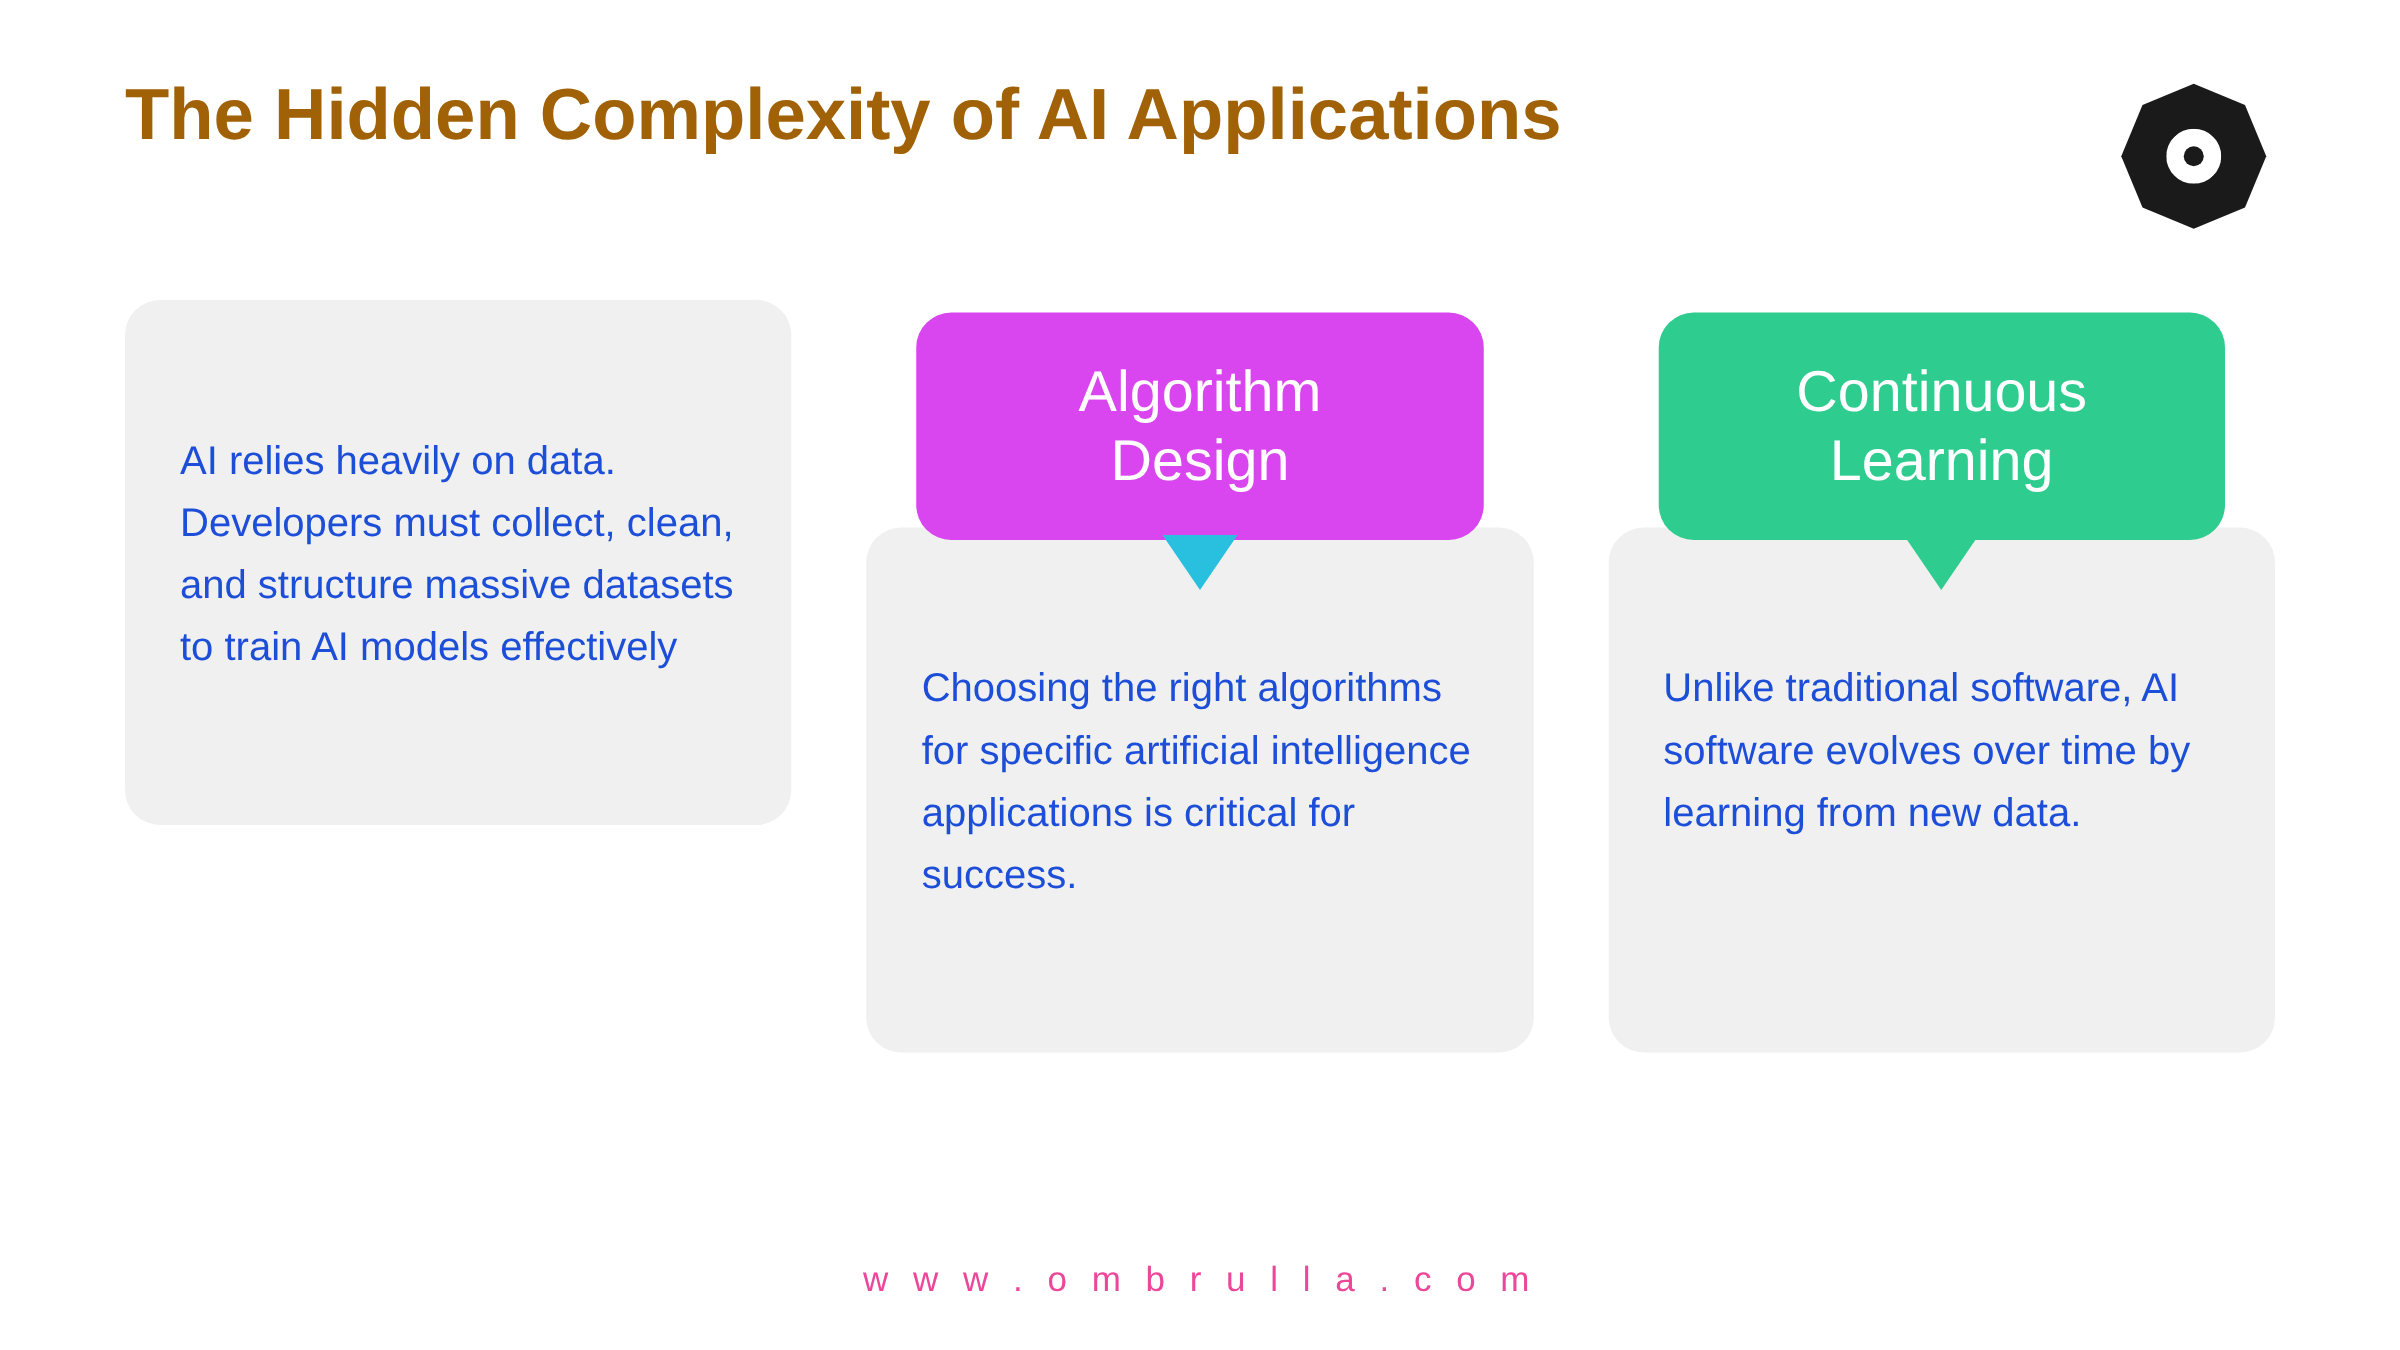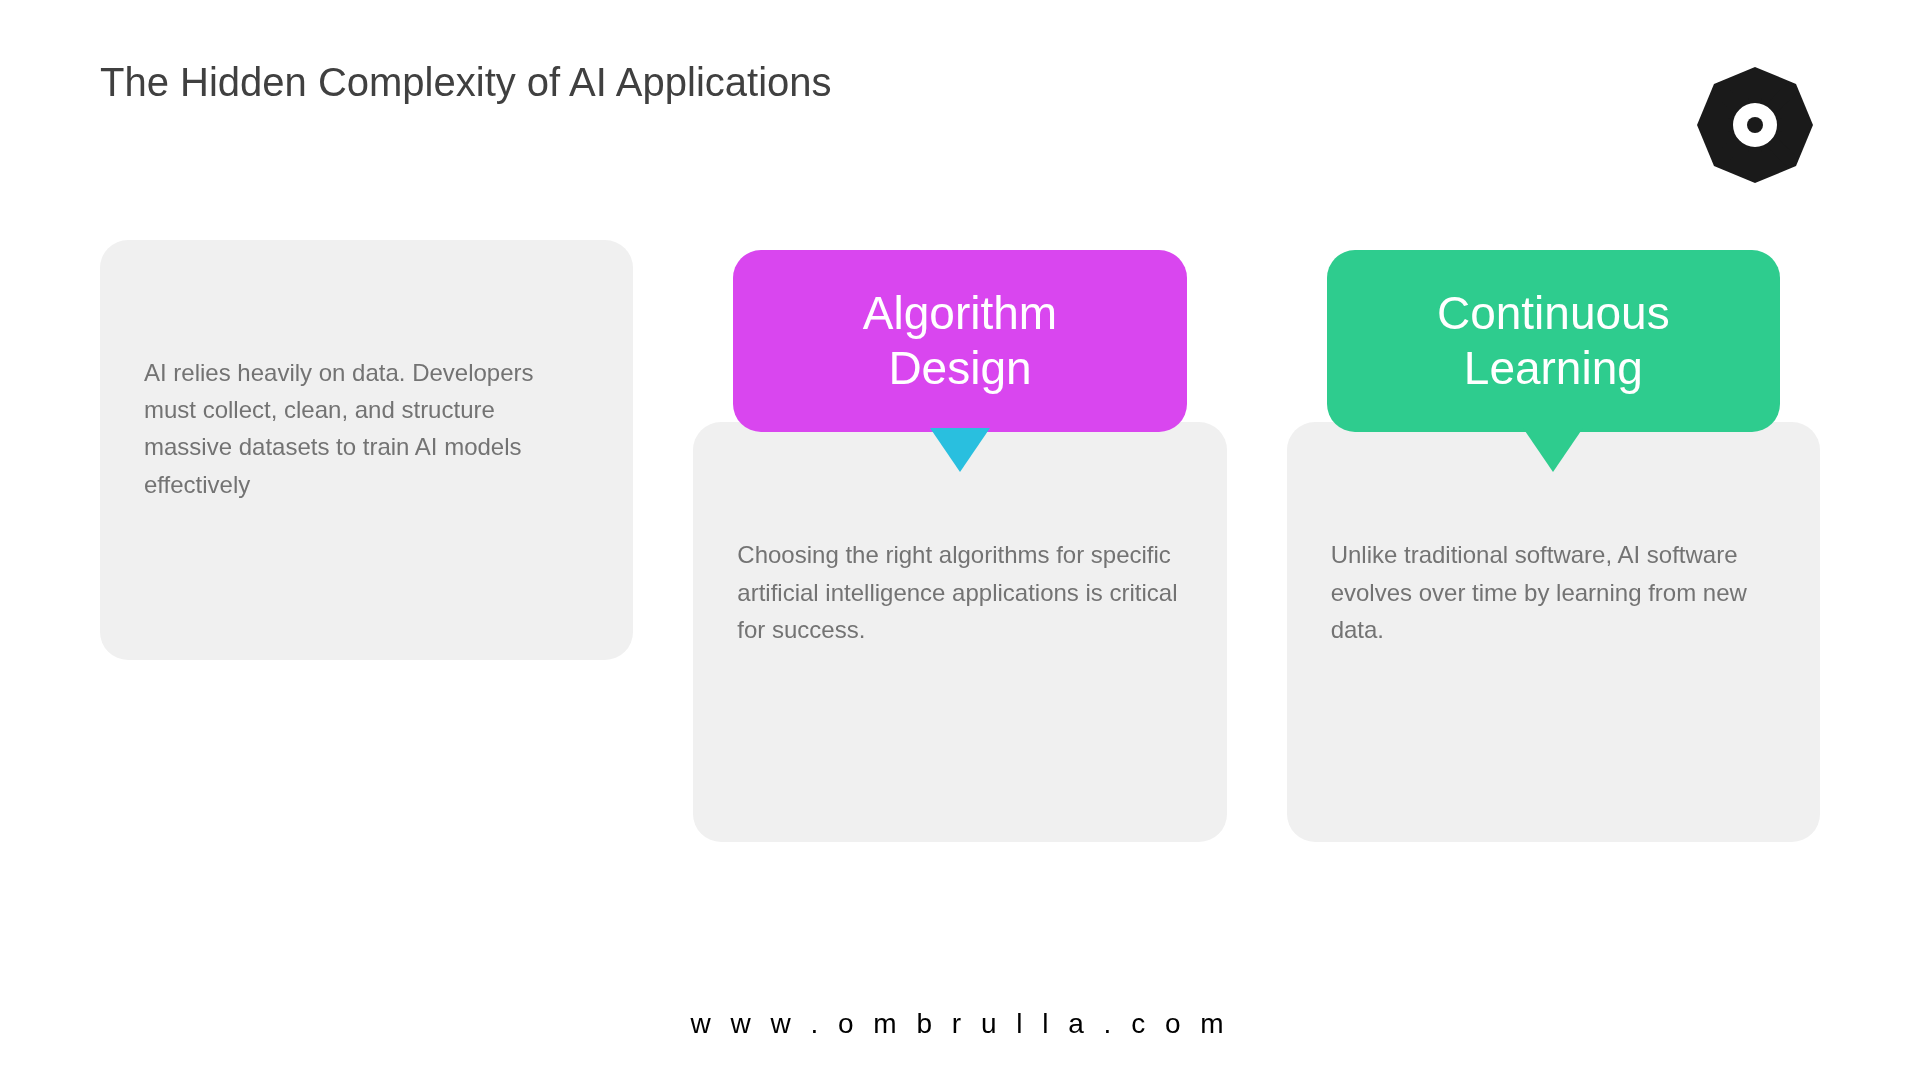--- a/index.html
+++ b/index.html
@@ -22,23 +22,23 @@
     }
 
     .header-row {
       display: flex;
       align-items: flex-start;
       justify-content: space-between;
       margin-bottom: 60px;
     }
 
     .page-title {
-      font-size: 40px;
-      font-weight: 400;
-      color: #404040;
+      font-size: 58px;
+      font-weight: 700;
+      color: #a16207;
       line-height: 1.1;
     }
 
     
     .logo {
       width: 130px;
       height: 130px;
       flex-shrink: 0;
     }
 
@@ -109,33 +109,33 @@
       border-radius: 28px;
       padding: 80px 44px 44px 44px;
       width: 100%;
       margin-top: -10px;
       min-height: 420px;
       display: flex;
       align-items: flex-start;
     }
 
     .card-text {
-      font-size: 24px;
-      color: #737373;
+      font-size: 32px;
+      color: #1d4ed8;
       line-height: 1.55;
       font-weight: 400;
-      margin-top: 34px;
+      margin-top: 24px;
     }
 
     .footer {
       text-align: center;
       padding: 24px 0 0 0;
       font-size: 28px;
       letter-spacing: 6px;
-      color: #000000;
+      color: #ec4899;
       font-weight: 400;
     }
   </style>
 </head>
 <body>
 
 <div class="page-container">
 
   <div class="header-row">
     <h1 class="page-title">The Hidden Complexity of AI Applications</h1>

